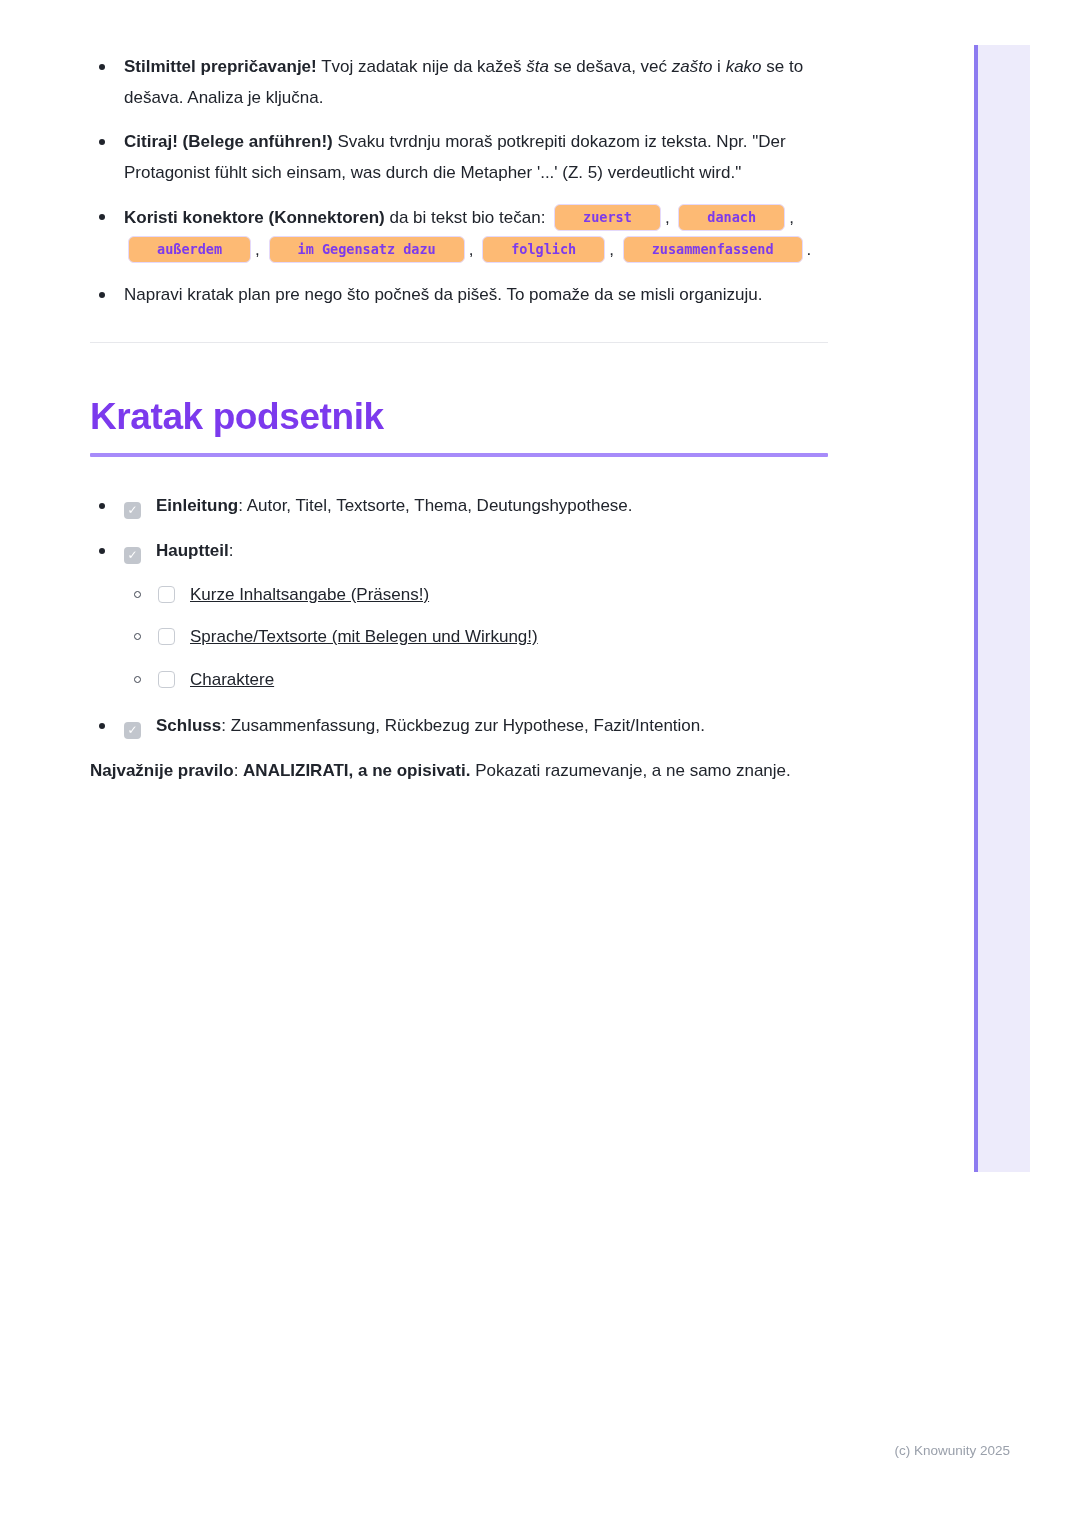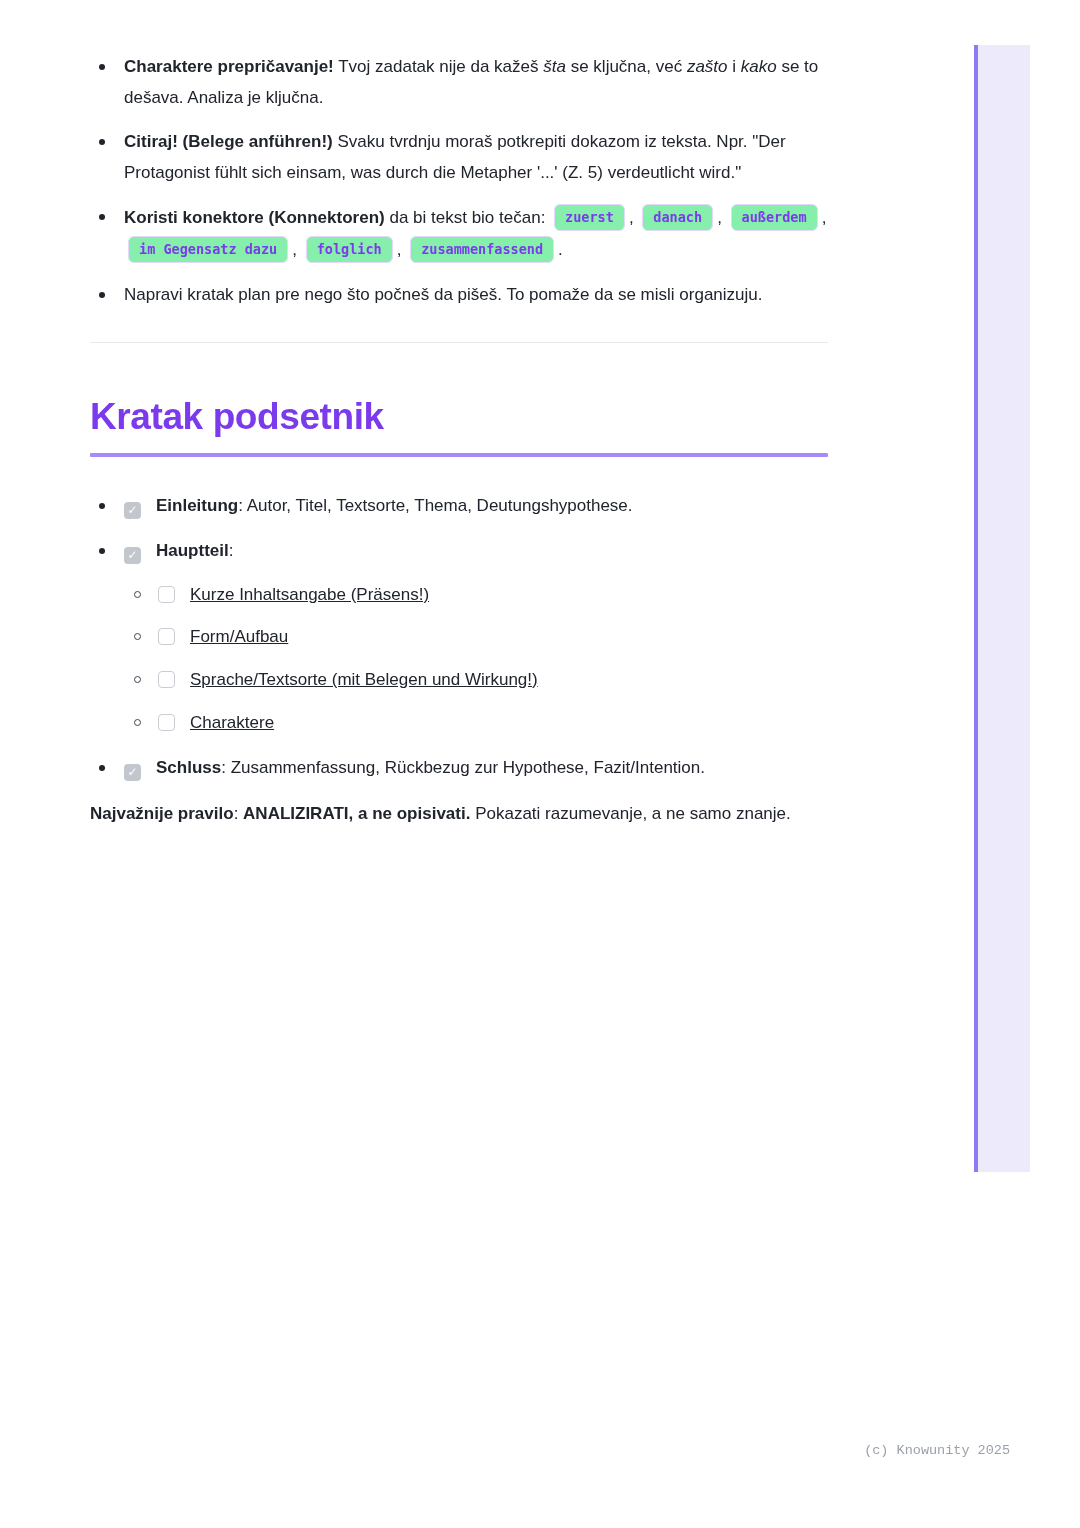--- a/index.html
+++ b/index.html
@@ -13,22 +13,22 @@
 
   ul { list-style:none; }
   ul.tips > li { position:relative; padding-left:34px; margin-bottom:14px; }
   .dot { position:absolute; left:9px; top:12px; width:6px; height:6px; border-radius:50%; background:#20242c; }
   b { font-weight:bold; }
   .it { font-style:italic; }
 
   .chip {
     font-family:"DejaVu Sans Mono","Liberation Mono",monospace;
     font-weight:bold; font-size:13.5px; color:#7c3aed;
-    background:#86efac; border:1px solid #e4d9fb; border-radius:6px;
-    padding:3px 10px; margin:2px 4px; display:inline-block; line-height:1.4;
+    background:#fdba74; border:1px solid #e4d9fb; border-radius:6px;
+    padding:3px 28px; margin:2px 4px; display:inline-block; line-height:1.4;
     vertical-align:1px;
   }
   .sep { color:#20242c; }
 
   hr.divider { border:none; border-top:1px solid #e7e8ec; margin:32px 0 0 0; }
 
   h1.section { margin-top:52px; font-size:37px; line-height:1.2; color:#7c3aed; letter-spacing:-0.4px; font-weight:bold; }
   .heading-rule { height:4px; background:#a78bfa; margin-top:13px; border-radius:1px; }
 
   ul.check { margin-top:34px; }
@@ -40,33 +40,33 @@
   .cb.on { background:#c2c6cd; }
   .cb.on .chk { display:block; color:#ffffff; font-size:12px; line-height:17px; font-weight:bold; }
   .cb.off { background:#ffffff; border:1.5px solid #c8ccd3; }
 
   ul.subcheck { margin:13px 0 0 10px; }
   ul.subcheck > li { position:relative; padding-left:24px; margin-bottom:12px;text-decoration:underline; }
   .circle { position:absolute; left:0; top:11px; width:7px; height:7px; border:1.7px solid #3f4450; border-radius:50%; background:#fff; }
 
   p.rule-par { }
 
-  .footer { position:absolute; top:1439px; right:70px; font-size:13.5px; color:#9aa0ab;font-family:Liberation Mono, monospace; }
+  .footer { position:absolute; top:1439px; right:70px; font-size:13.5px; color:#9aa0ab; }
 
   .strip-line { position:absolute; left:974px; top:45px; width:4px; height:1127px; background:#8d7bf0; }
   .strip { position:absolute; left:978px; top:45px; width:52px; height:1127px; background:#edebfb; }
 </style>
 </head>
 <body>
 
 <div class="content">
 
   <ul class="tips">
     <li>
-      <span class="dot"></span><b>Charaktere prepričavanje!</b><span> Tvoj zadatak nije da kažeš </span><span class="it">šta</span><span> se ključna, već </span><span class="it">zašto</span><span> i </span><span class="it">kako</span><span> se to dešava. Analiza je ključna.</span>
+      <span class="dot"></span><b>Stilmittel prepričavanje!</b><span> Tvoj zadatak nije da kažeš </span><span class="it">šta</span><span> se dešava, već </span><span class="it">zašto</span><span> i </span><span class="it">kako</span><span> se to dešava. Analiza je ključna.</span>
     </li>
     <li>
       <span class="dot"></span><b>Citiraj! (Belege anführen!)</b><span> Svaku tvrdnju moraš potkrepiti dokazom iz teksta. Npr. "Der Protagonist fühlt sich einsam, was durch die Metapher '...' (Z. 5) verdeutlicht wird."</span>
     </li>
     <li>
       <span class="dot"></span><b>Koristi konektore (Konnektoren)</b><span> da bi tekst bio tečan: </span><span class="chip">zuerst</span><span class="sep">,</span>
       <span class="chip">danach</span><span class="sep">,</span>
       <span class="chip">außerdem</span><span class="sep">,</span>
       <span class="chip">im Gegensatz dazu</span><span class="sep">,</span>
       <span class="chip">folglich</span><span class="sep">,</span>
@@ -86,23 +86,20 @@
     <li>
       <span class="dot"></span><span class="cb on"><span class="chk">✓</span></span><b>Einleitung</b><span>: Autor, Titel, Textsorte, Thema, Deutungshypothese.</span>
     </li>
     <li>
       <span class="dot"></span><span class="cb on"><span class="chk">✓</span></span><b>Hauptteil</b><span>:</span>
       <ul class="subcheck">
         <li>
           <span class="circle"></span><span class="cb off"></span><span>Kurze Inhaltsangabe (Präsens!)</span>
         </li>
         <li>
-          <span class="circle"></span><span class="cb off"></span><span>Form/Aufbau</span>
-        </li>
-        <li>
           <span class="circle"></span><span class="cb off"></span><span>Sprache/Textsorte (mit Belegen und Wirkung!)</span>
         </li>
         <li>
           <span class="circle"></span><span class="cb off"></span><span>Charaktere</span>
         </li>
       </ul>
     </li>
     <li>
       <span class="dot"></span><span class="cb on"><span class="chk">✓</span></span><b>Schluss</b><span>: Zusammenfassung, Rückbezug zur Hypothese, Fazit/Intention.</span>
     </li>

